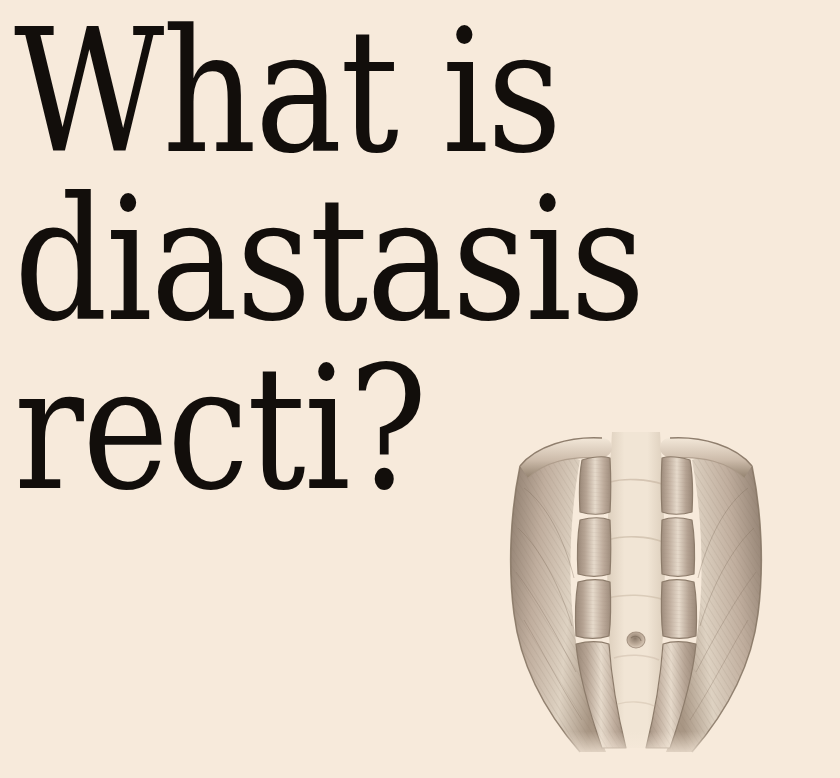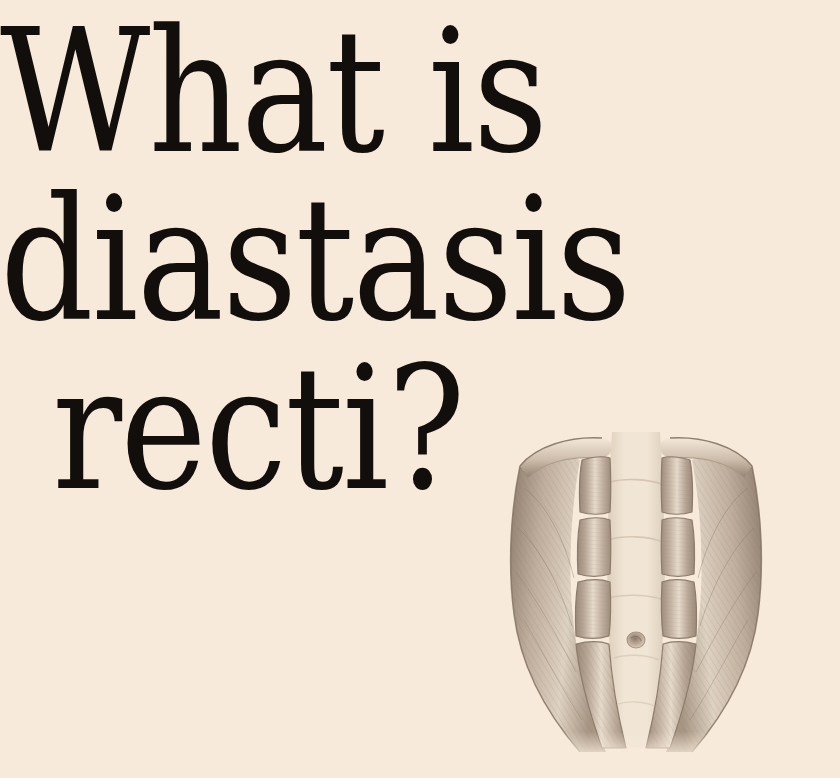--- a/index.html
+++ b/index.html
@@ -17,25 +17,24 @@
     position: relative;
     width: 840px;
     height: 778px;
     background: #f7eadb;
     overflow: hidden;
   }
 
   
   .headline {
     position: absolute;
-    left: 0;
+    left: 14px;
     top: 8px;
     width: 600px;
     z-index: 3;
-    text-align: center;
   }
   .headline-line {
     display: block;
     font-family: "DejaVu Serif", "Liberation Serif", serif;
     color: #120e0b;
     font-size: 168px;
     line-height: 0.99;
     letter-spacing: -0.012em;
     font-weight: 400;
     white-space: nowrap;

